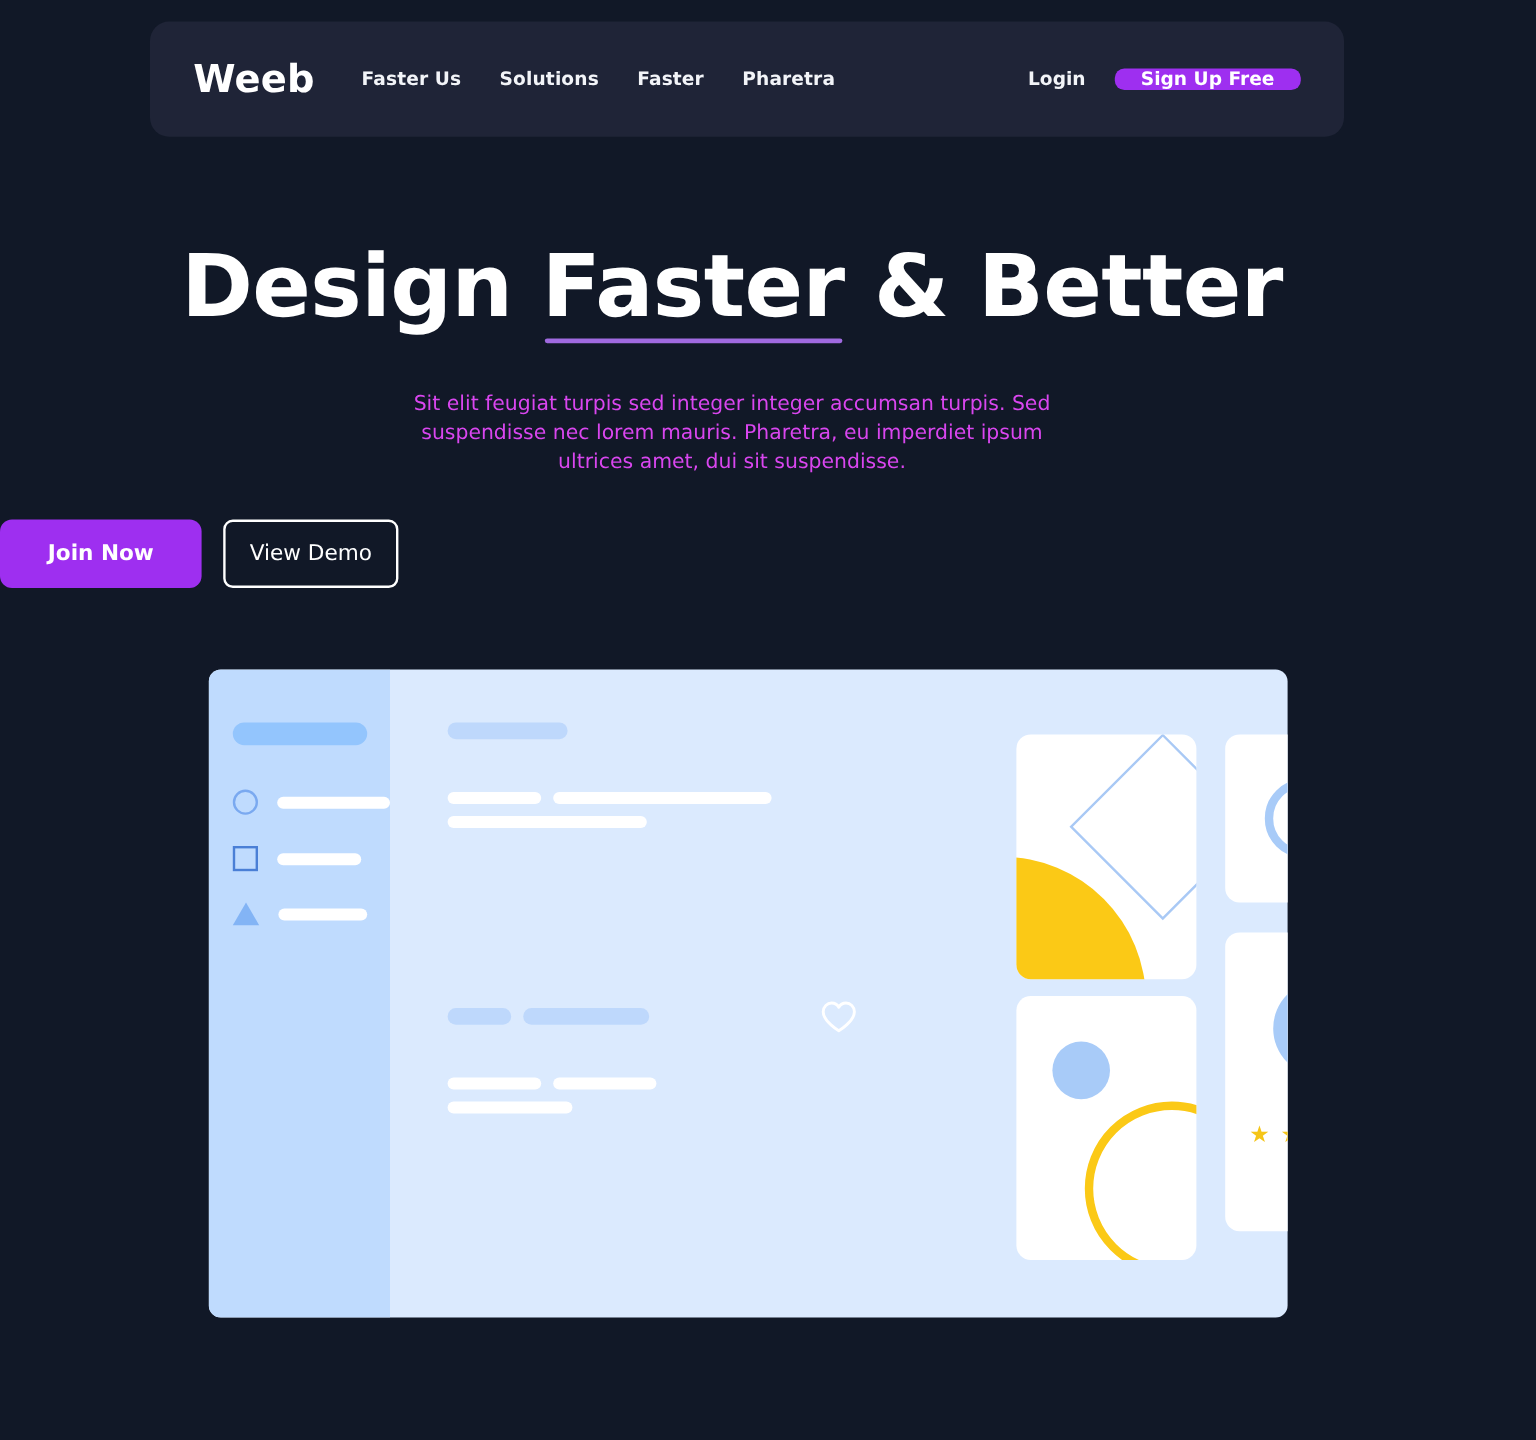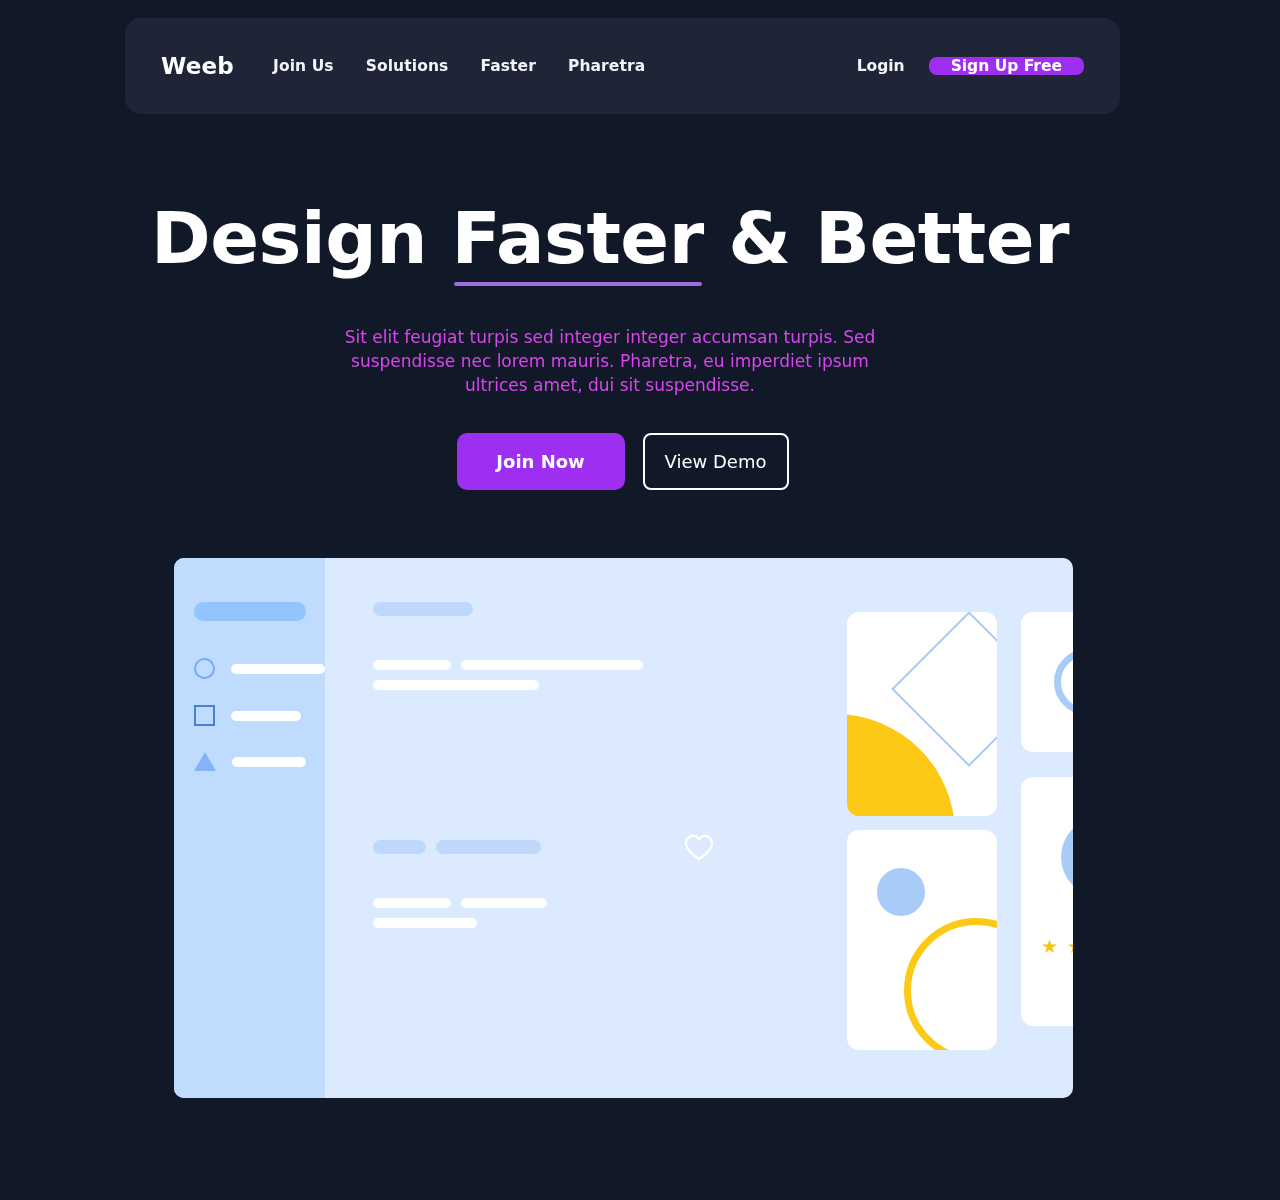--- a/index.html
+++ b/index.html
@@ -30,21 +30,21 @@
     width: 995px;
     height: 96px;
     background: #1f2437;
     border-radius: 16px;
     display: flex;
     align-items: center;
     padding: 0 36px;
   }
 
   .logo {
-    font-size: 23px;
+    font-size: 32px;
     font-weight: bold;
     color: #ffffff;
     letter-spacing: 0.2px;
     white-space: nowrap;
     text-align: center;
   }
 
   .nav {
     display: flex;
     align-items: center;
@@ -125,24 +125,22 @@
     margin: 47px auto 0;
     width: 560px;
     font-size: 17px;
     line-height: 24px;
     color: #d946ef;
   }
 
   .cta-row {
     margin-top: 36px;
     display: flex;
-    justify-content: center;
     align-items: center;
     gap: 18px;
-    padding-left: 25px;
   }
 
   .btn-primary {
     background: #9e2ff0;
     color: #ffffff;
     font-size: 18px;
     font-weight: bold;
     border: none;
     border-radius: 10px;
     width: 168px;
@@ -364,21 +362,21 @@
 </style>
 </head>
 <body>
 
 <div class="page">
 
   <div class="header">
     <div class="logo">Weeb</div>
 
     <nav class="nav">
-      <span class="nav-link">Join Us</span>
+      <span class="nav-link">Faster Us</span>
       <span class="nav-link">Solutions</span>
       <span class="nav-link">Faster</span>
       <span class="nav-link">Pharetra</span>
     </nav>
 
     <div class="header-right">
       <span class="login-link">Login</span>
       <button class="signup-btn">Sign Up Free</button>
     </div>
   </div>

